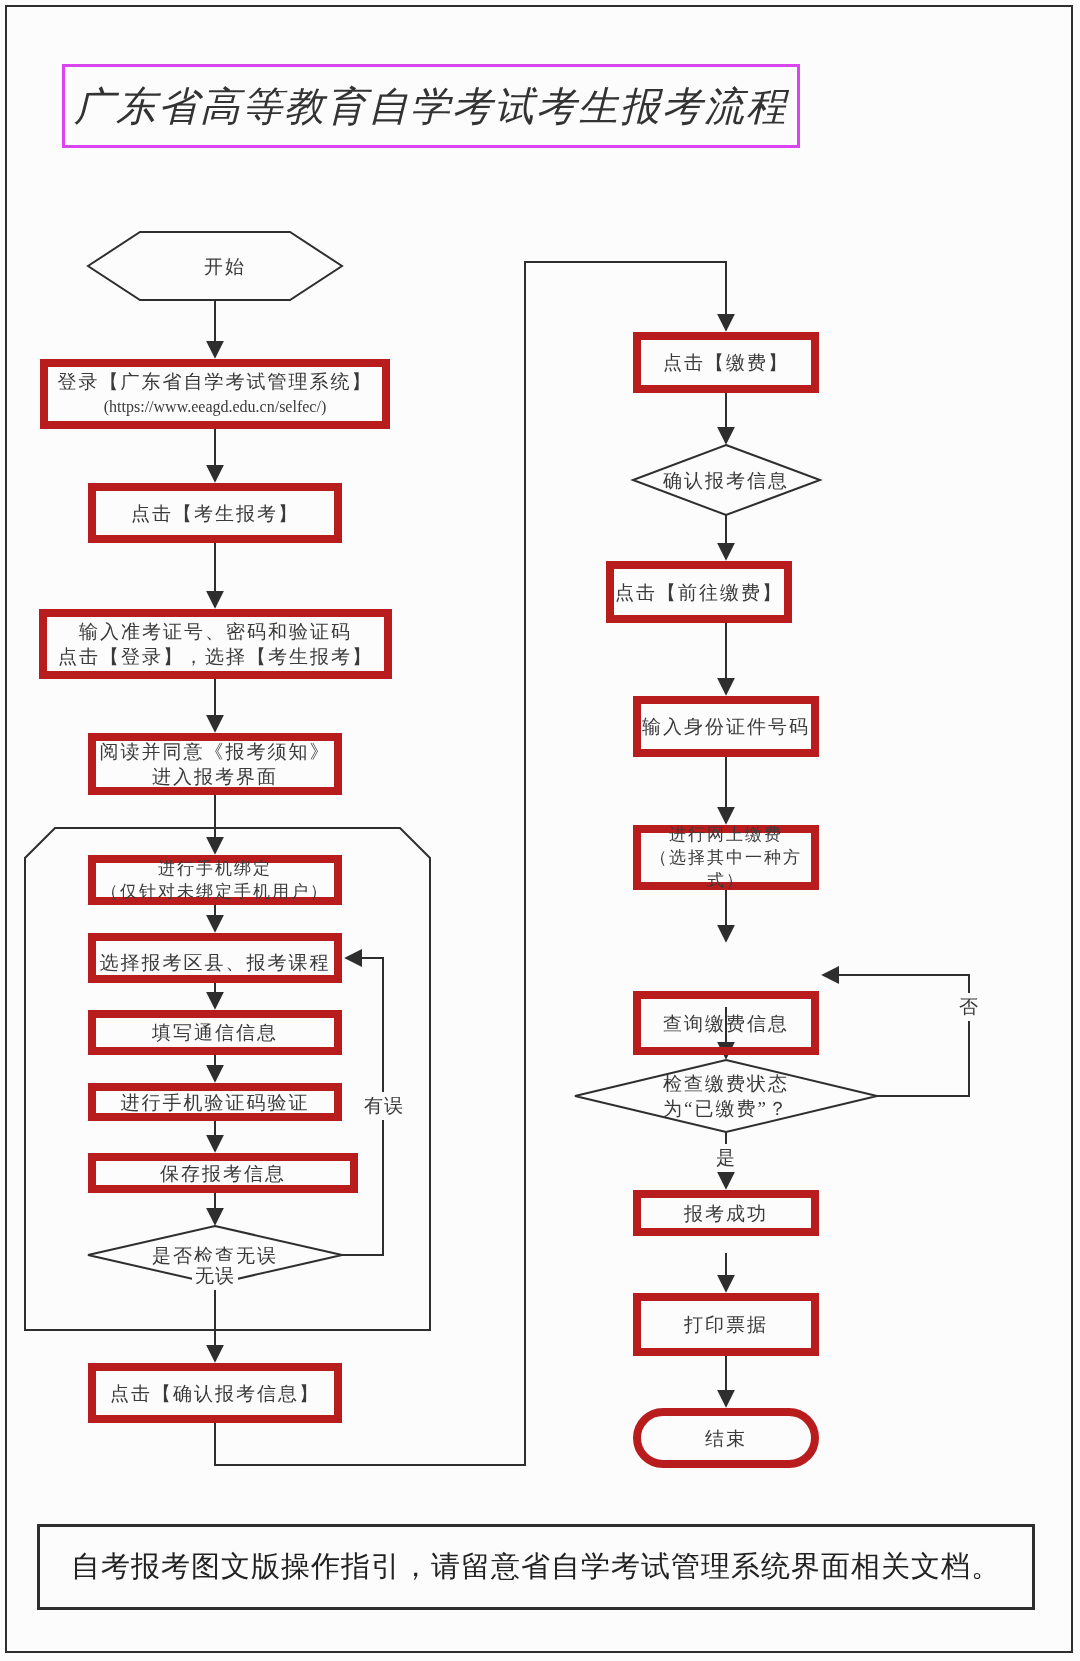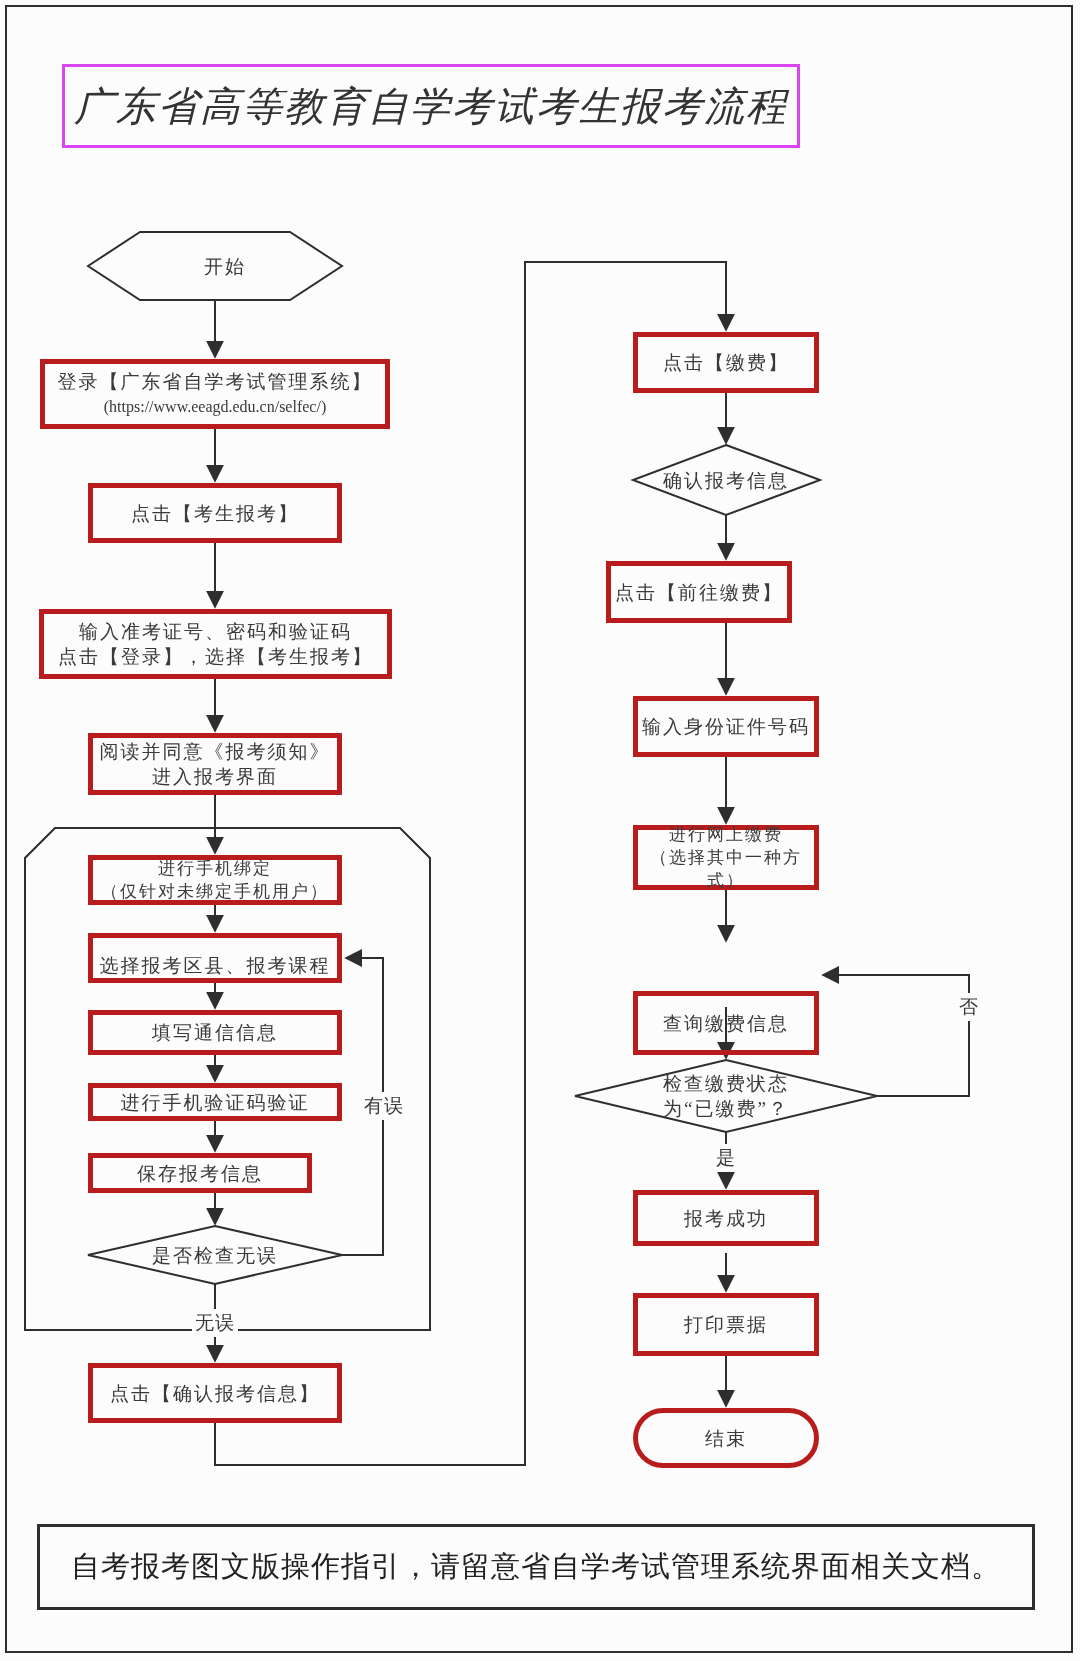--- a/index.html
+++ b/index.html
@@ -12,21 +12,21 @@
     color:#3a3a3a;
     overflow:hidden;
   }
   #outer-frame{
     position:absolute;left:5px;top:5px;width:1068px;height:1648px;
     border:2px solid #2e2e2e;box-sizing:border-box;
   }
   #shapes{position:absolute;left:0;top:0;width:1080px;height:1661px;}
   .box{
     position:absolute;box-sizing:border-box;
-    border:5px solid #b91c1c;
+    border:8px solid #b91c1c;
     display:flex;flex-direction:column;align-items:center;justify-content:center;
     text-align:center;font-size:19px;line-height:25px;letter-spacing:2px;
   }
   .box .small{font-size:17px;line-height:23px;}
   .mono{font-family:Liberation Serif, serif;font-size:16px;letter-spacing:0;}
   .shape-label{
     position:absolute;transform:translate(-50%,-50%);
     text-align:center;font-size:19px;line-height:25px;letter-spacing:2px;white-space:nowrap;
   }
   .branch-label{
@@ -131,28 +131,28 @@
   </div>
 
   <div class="box" style="left:88px;top:1010px;width:254px;height:45px;">
     <span>填写通信信息</span>
   </div>
 
   <div class="box" style="left:88px;top:1083px;width:254px;height:38px;">
     <span>进行手机验证码验证</span>
   </div>
 
-  <div class="box" style="left:88px;top:1153px;width:224px;height:40px;">
+  <div class="box" style="left:88px;top:1153px;width:270px;height:40px;">
     <span>保存报考信息</span>
   </div>
 
   <div class="shape-label" style="left:215px;top:1255px;">是否检查无误</div>
 
   <div class="branch-label" style="left:384px;top:1106px;">有误</div>
-  <div class="branch-label" style="left:215px;top:1323px;">无误</div>
+  <div class="branch-label" style="left:215px;top:1276px;">无误</div>
 
   <div class="box" style="left:88px;top:1363px;width:254px;height:60px;">
     <span>点击【确认报考信息】</span>
   </div>
 
   <div class="box" style="left:633px;top:332px;width:186px;height:61px;">
     <span>点击【缴费】</span>
   </div>
 
   <div class="shape-label" style="left:726px;top:480px;">确认报考信息</div>
@@ -175,21 +175,21 @@
   </div>
 
   <div class="shape-label" style="left:726px;top:1096px;">
     <div>检查缴费状态</div>
     <div>为“已缴费”？</div>
   </div>
 
   <div class="branch-label" style="left:969px;top:1007px;">否</div>
   <div class="branch-label" style="left:726px;top:1158px;">是</div>
 
-  <div class="box" style="left:633px;top:1190px;width:186px;height:56px;">
+  <div class="box" style="left:633px;top:1190px;width:186px;height:46px;">
     <span>报考成功</span>
   </div>
 
   <div class="box" style="left:633px;top:1293px;width:186px;height:63px;">
     <span>打印票据</span>
   </div>
 
   <div class="box" id="end-stadium" style="left:633px;top:1408px;width:186px;height:60px;">
     <span>结束</span>
   </div>

